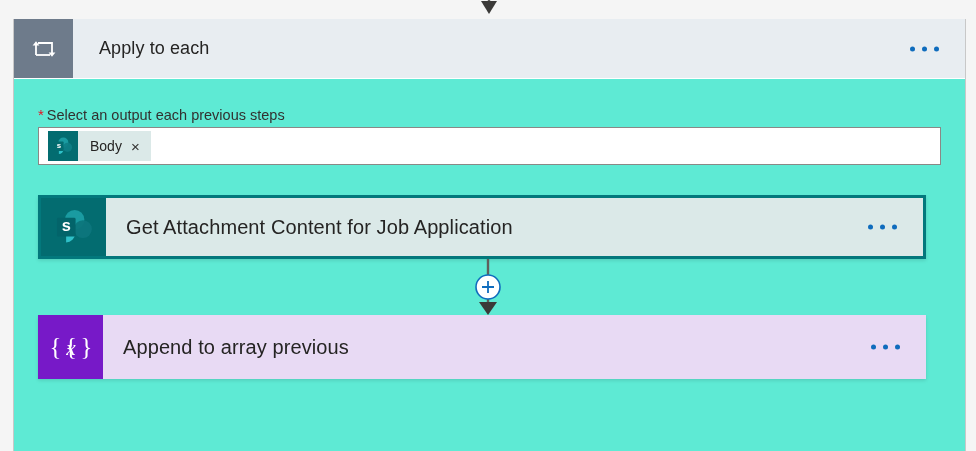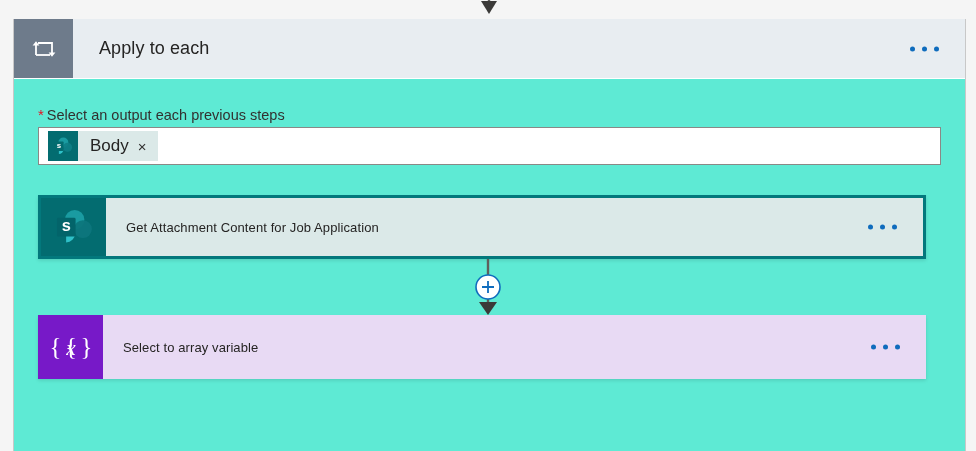--- a/index.html
+++ b/index.html
@@ -122,21 +122,21 @@
   .token-chip-icon {
     width: 30px;
     height: 30px;
     background: #036c70;
     display: flex;
     align-items: center;
     justify-content: center;
     flex: 0 0 auto;
   }
   .token-chip-label {
-    font-size: 17px;
+    font-size: 14px;
     color: #252423;
     padding: 0 7px 0 12px;
     white-space: nowrap;
   }
   .token-chip-remove {
     font-size: 15px;
     color: #323130;
     padding: 0 11px 0 2px;
     cursor: pointer;
     line-height: 1;
@@ -177,21 +177,21 @@
   .action-body {
     flex: 1 1 auto;
     display: flex;
     align-items: center;
     position: relative;
   }
   .action-body.sharepoint { background: #dbe9e8; }
   .action-body.variables  { background: #e8daf4; }
 
   .action-title {
-    font-size: 13px;
+    font-size: 20px;
     color: #252423;
     margin-left: 20px;
     letter-spacing: .1px;
     white-space: nowrap;
   }
 
   
   .connector {
     position: relative;
     height: 56px;
@@ -289,21 +289,21 @@
       <div class="action-card plain">
         <div class="action-icon variables">
           <svg width="46" height="38" viewBox="0 0 52 40">
             <text x="26" y="29" font-family="'Liberation Serif',serif" font-size="28" fill="#ffffff" text-anchor="middle">{</text>
             <text x="8.5" y="29" font-family="'Liberation Serif',serif" font-size="28" fill="#ffffff" text-anchor="middle">{</text>
             <text x="26" y="28.5" font-family="'Liberation Serif',serif" font-size="24" font-style="italic" fill="#ffffff" text-anchor="middle">x</text>
             <text x="43.5" y="29" font-family="'Liberation Serif',serif" font-size="28" fill="#ffffff" text-anchor="middle">}</text>
           </svg>
         </div>
         <div class="action-body variables">
-          <span class="action-title">Select to array variable</span>
+          <span class="action-title">Append to array previous</span>
           <div class="ellipsis-menu">
             <span class="dot"></span>
             <span class="dot"></span>
             <span class="dot"></span>
           </div>
         </div>
       </div>
     </div>
 
   </div>

